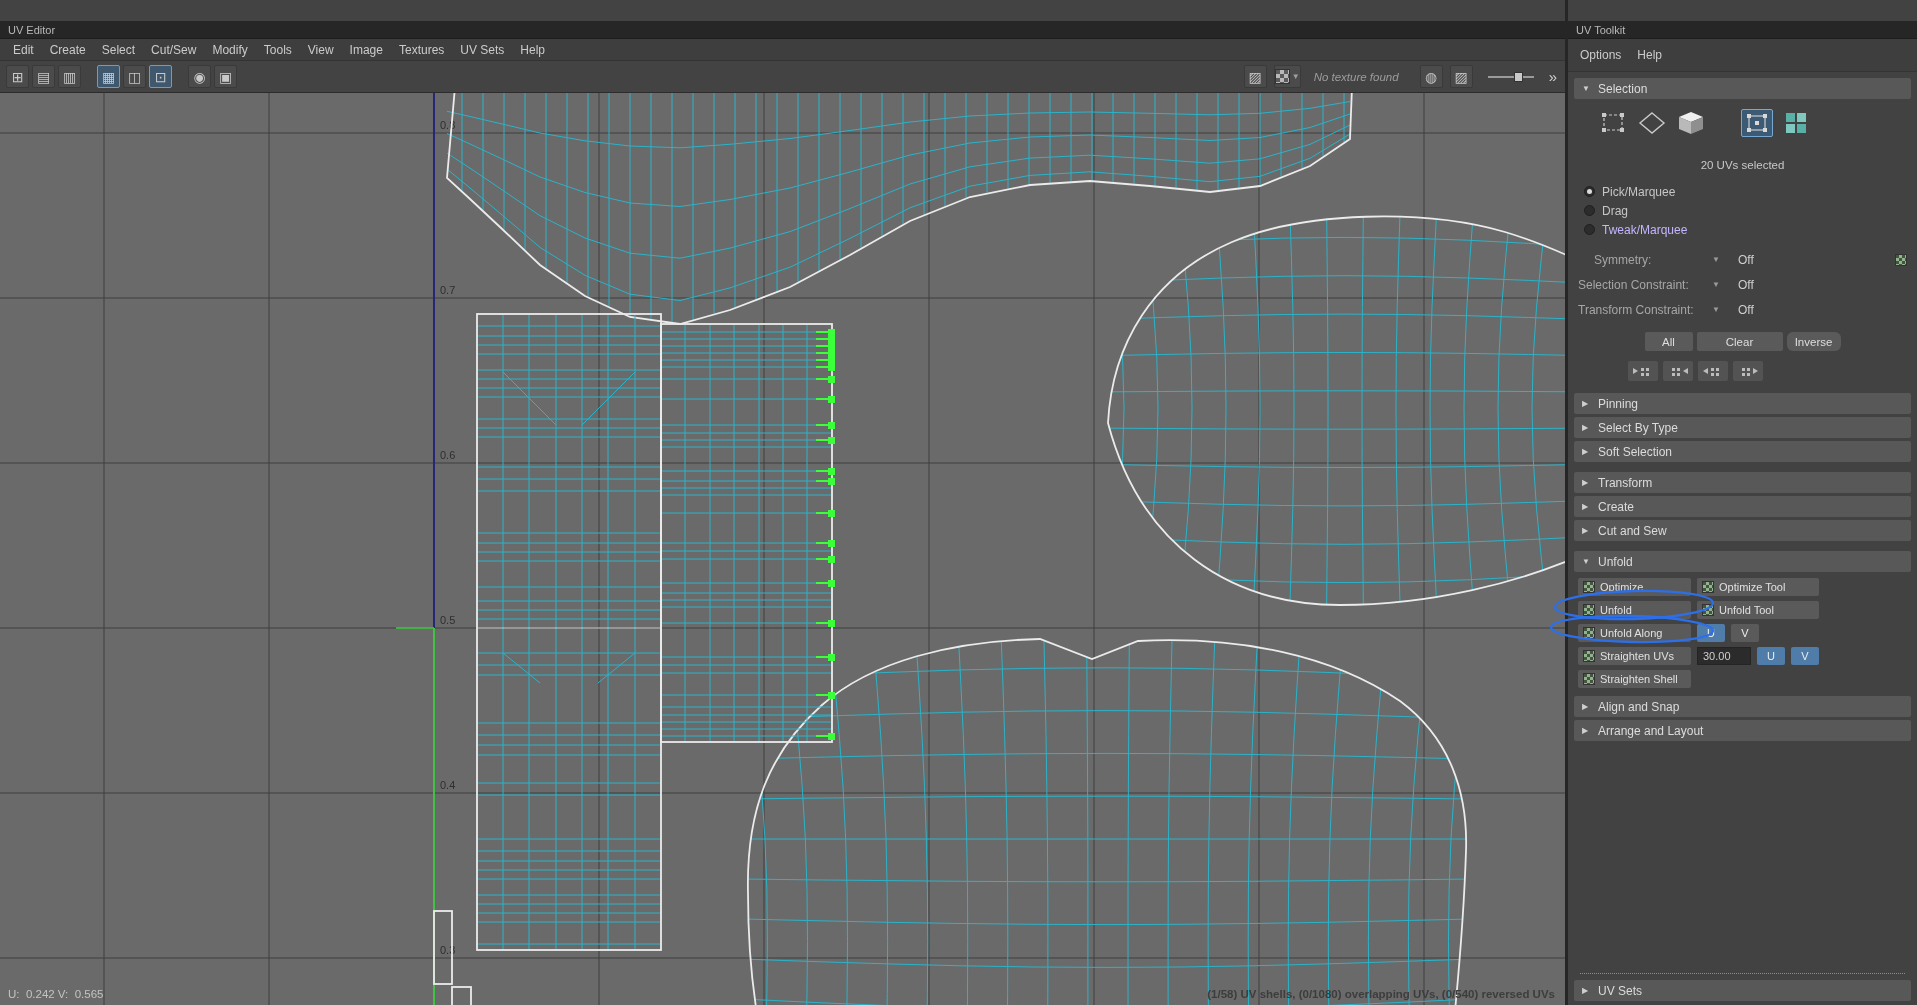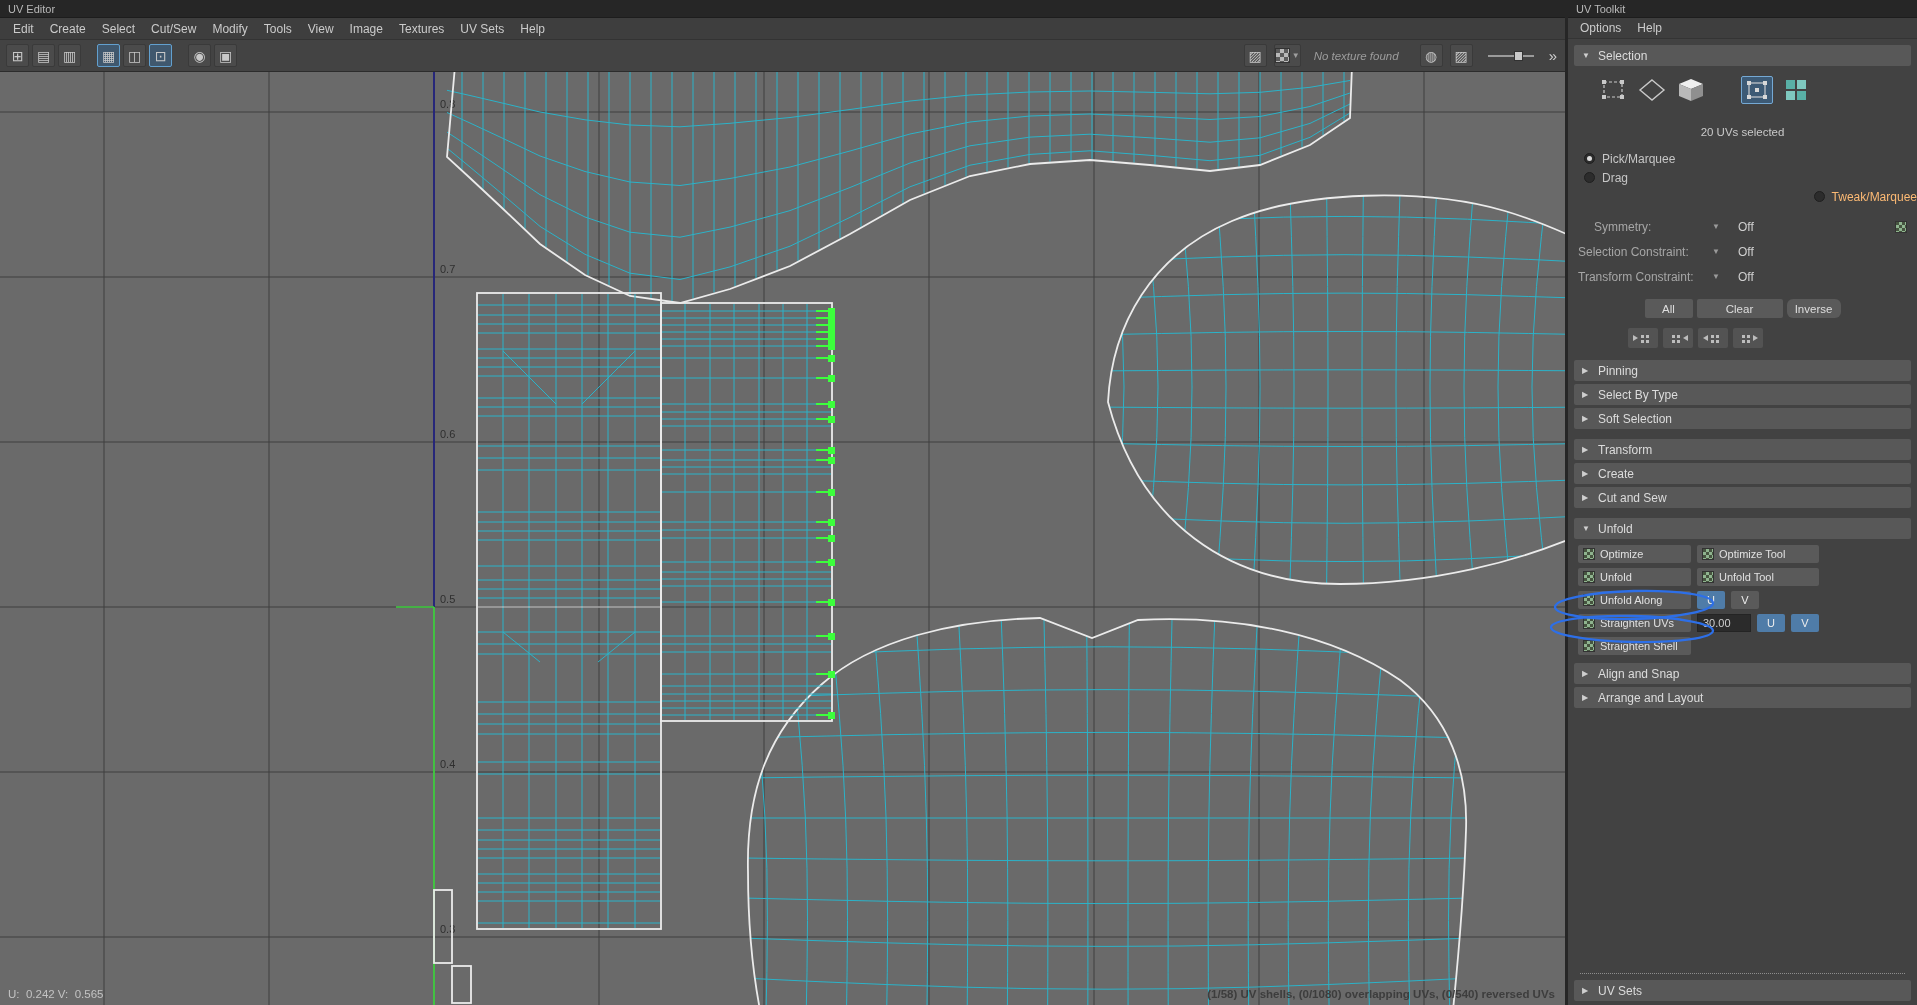--- a/index.html
+++ b/index.html
@@ -2,21 +2,21 @@
 <html><head>
 <meta charset="utf-8">
 <style>
   *{margin:0;padding:0;box-sizing:border-box;}
   html,body{width:1917px;height:1005px;overflow:hidden;}
   body{background:#444;font-family:"Liberation Sans",sans-serif;position:relative;}
   #app{display:flex;width:1917px;height:1005px;}
 
   
   #editor{width:1565px;display:flex;flex-direction:column;background:#434343;}
-  .titlebar{height:18px;background:#262626;color:#b9b9b9;font-size:11px;display:flex;align-items:center;padding:0 8px;border-bottom:1px solid #1d1d1d;flex:0 0 auto;}
+  .titlebar{height:18px;background:#262626;color:#b9b9b9;font-size:11px;display:flex;align-items:center;padding:0 8px;border-bottom:1px solid #1d1d1d;flex:0 0 auto;margin-top:21px;}
   .menubar{height:22px;background:#3e3e3e;display:flex;align-items:center;padding:0 5px;border-bottom:1px solid #333;flex:0 0 auto;}
   .menu-item{color:#cbcbcb;font-size:12px;padding:2px 8px;cursor:default;}
   .toolbar{height:32px;background:#434343;display:flex;align-items:center;padding:0 6px;border-bottom:1px solid #2c2c2c;gap:3px;flex:0 0 auto;}
   .tb-btn{min-width:23px;height:23px;display:flex;align-items:center;justify-content:center;color:#c8c8c8;font-size:14px;background:#4b4b4b;border:1px solid #3a3a3a;border-radius:2px;}
   .tb-btn.active{border:1px solid #62a0cf;background:#40586e;}
   .tb-gap{width:10px;}
   .tb-right{margin-left:auto;display:flex;align-items:center;gap:7px;}
   .checker{width:15px;height:15px;background:repeating-conic-gradient(#b8b8b8 0 90deg,#5a5a5a 90deg 180deg);background-size:8px 8px;border:1px solid #333;}
   .ddv{color:#9f9f9f;font-size:8px;margin-left:2px;}
   .no-texture{color:#9c9c9c;font-size:11.5px;font-style:italic;margin:0 14px 0 6px;}
@@ -24,35 +24,35 @@
   .slider .knob{position:absolute;left:26px;top:-4px;width:9px;height:10px;background:#c9c9c9;border:1px solid #323232;}
   .dbl-arrow{color:#cfcfcf;font-size:15px;margin-right:2px;}
 
   #canvas{position:relative;flex:1 1 auto;background:#6a6a6a;overflow:hidden;}
   #mesh{position:absolute;left:0;top:0;}
   .status-left{position:absolute;left:8px;bottom:5px;color:#c3c3c3;font-size:11.5px;white-space:pre;}
   .status-right{position:absolute;right:10px;bottom:5px;color:#3d3d3d;font-weight:bold;font-size:11.5px;}
 
   
   #toolkit{flex:1 1 auto;background:#424242;border-left:3px solid #262626;display:flex;flex-direction:column;position:relative;}
-  .tk-menubar{height:21px;background:#3e3e3e;display:flex;align-items:center;padding:0 4px;border-bottom:1px solid #343434;flex:0 0 auto;}
+  .tk-menubar{height:33px;background:#3e3e3e;display:flex;align-items:center;padding:0 4px;border-bottom:1px solid #343434;flex:0 0 auto;}
   .tk-body{flex:1 1 auto;padding-top:6px;overflow:hidden;position:relative;}
   .fr{height:21px;background:#585858;border-radius:2px;margin:0 6px 3px 6px;display:flex;align-items:center;padding:0 8px;gap:8px;color:#dcdcdc;font-size:12px;}
   .fr .arrow{font-size:8px;color:#cfcfcf;width:8px;}
   .mt8{margin-top:8px;} .mt10{margin-top:10px;}
 
   .selicons{height:36px;display:flex;align-items:center;gap:9px;margin:6px 0 0 30px;}
   .selico{display:flex;align-items:center;justify-content:center;}
   .selico.grp{margin-left:26px;}
   .selico.on{border:1px solid #75a9d4;background:#3d5a75;border-radius:2px;padding:2px;}
   .sel-status{margin-top:18px;height:15px;text-align:center;color:#c9c9c9;font-size:11.5px;}
 
   .radios{margin-top:8px;}
   .radio{display:flex;align-items:center;gap:7px;height:19px;margin-left:16px;font-size:12px;color:#c6c6c6;}
-  .radio.dim{color:#fdba74;justify-content:flex-end;}
+  .radio.dim{color:#c4b5fd;}
   .rdot{width:11px;height:11px;border-radius:50%;background:#2c2c2c;border:1px solid #1f1f1f;display:flex;}
   .radio.sel .rdot::after{content:"";width:5px;height:5px;margin:auto;border-radius:50%;background:#dcdcdc;}
 
   .crows{margin-top:8px;}
   .crow{display:flex;align-items:center;height:25px;padding-left:10px;font-size:12px;position:relative;}
   .crow.sym{padding-left:26px;}
   .crow .lbl{width:134px;color:#a6a6a6;}
   .crow.sym .lbl{width:118px;}
   .crow .dd{color:#9a9a9a;font-size:8px;width:26px;}
   .crow .val{color:#cfcfcf;}

